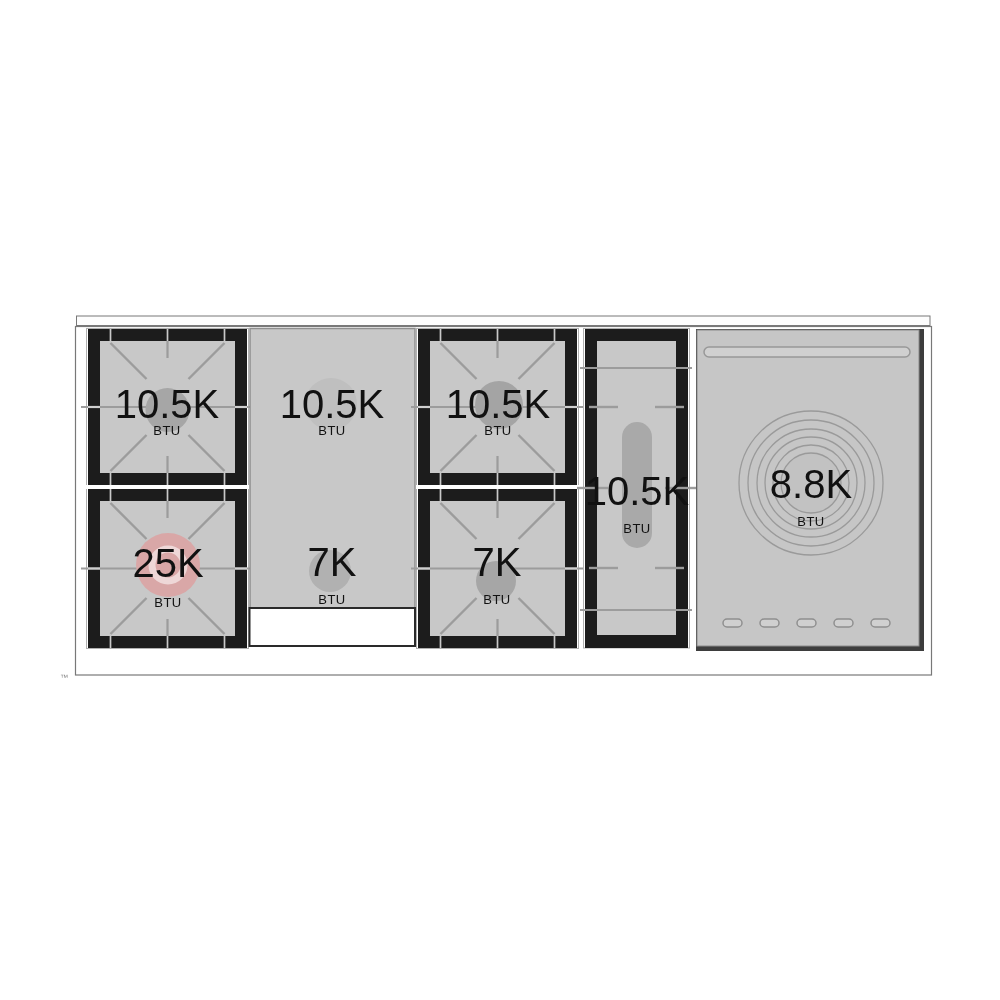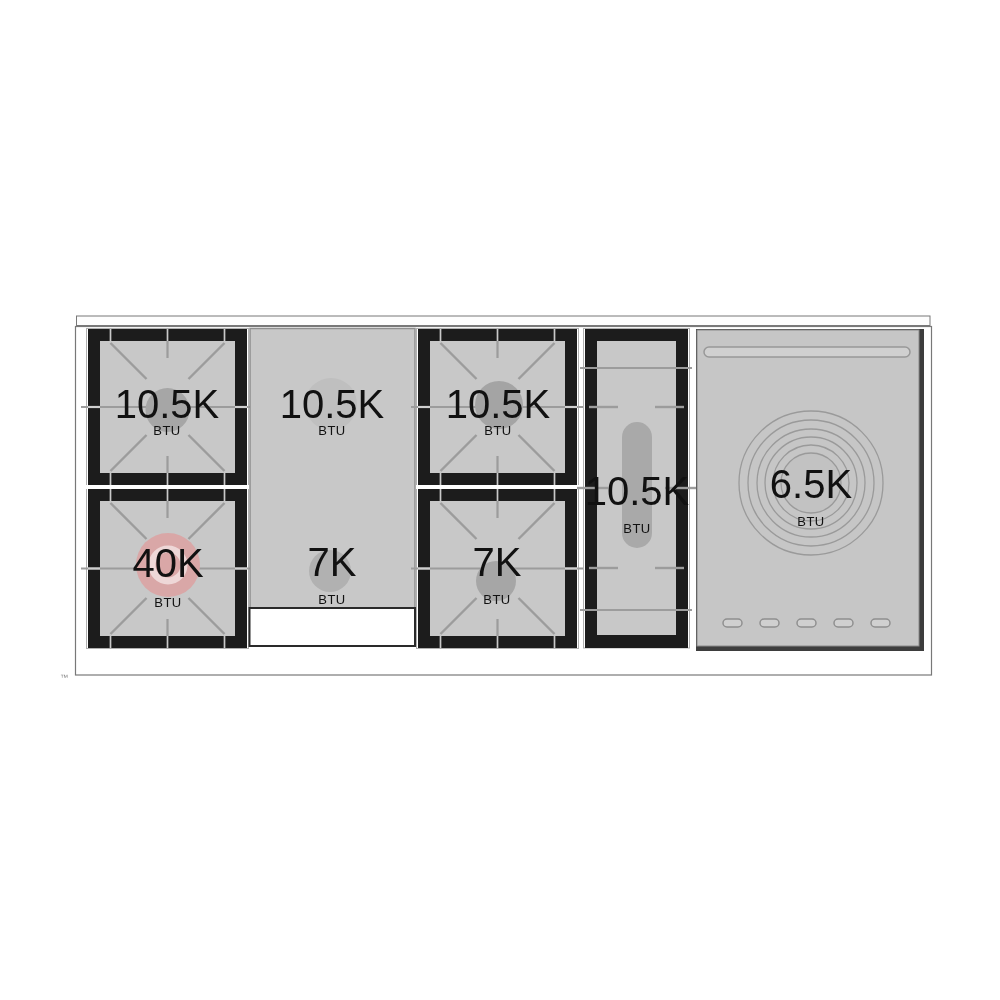--- a/index.html
+++ b/index.html
@@ -144,21 +144,21 @@
         <rect x="871" y="619" width="19" height="8" rx="4"></rect>
       </g>
     </g>
   </svg>
 
   <div class="lbl l1">
     <span class="val">10.5K</span>
     <span class="unit">BTU</span>
   </div>
   <div class="lbl l2">
-    <span class="val">40K</span>
+    <span class="val">25K</span>
     <span class="unit">BTU</span>
   </div>
   <div class="lbl l3">
     <span class="val">10.5K</span>
     <span class="unit">BTU</span>
   </div>
   <div class="lbl l4">
     <span class="val">7K</span>
     <span class="unit">BTU</span>
   </div>
@@ -168,18 +168,18 @@
   </div>
   <div class="lbl l6">
     <span class="val">7K</span>
     <span class="unit">BTU</span>
   </div>
   <div class="lbl l7">
     <span class="val">10.5K</span>
     <span class="unit">BTU</span>
   </div>
   <div class="lbl l8">
-    <span class="val">6.5K</span>
+    <span class="val">8.8K</span>
     <span class="unit">BTU</span>
   </div>
 
   <div class="tm" style="left:60px;top:673px;">™</div>
 </div>
 
 </body></html>

